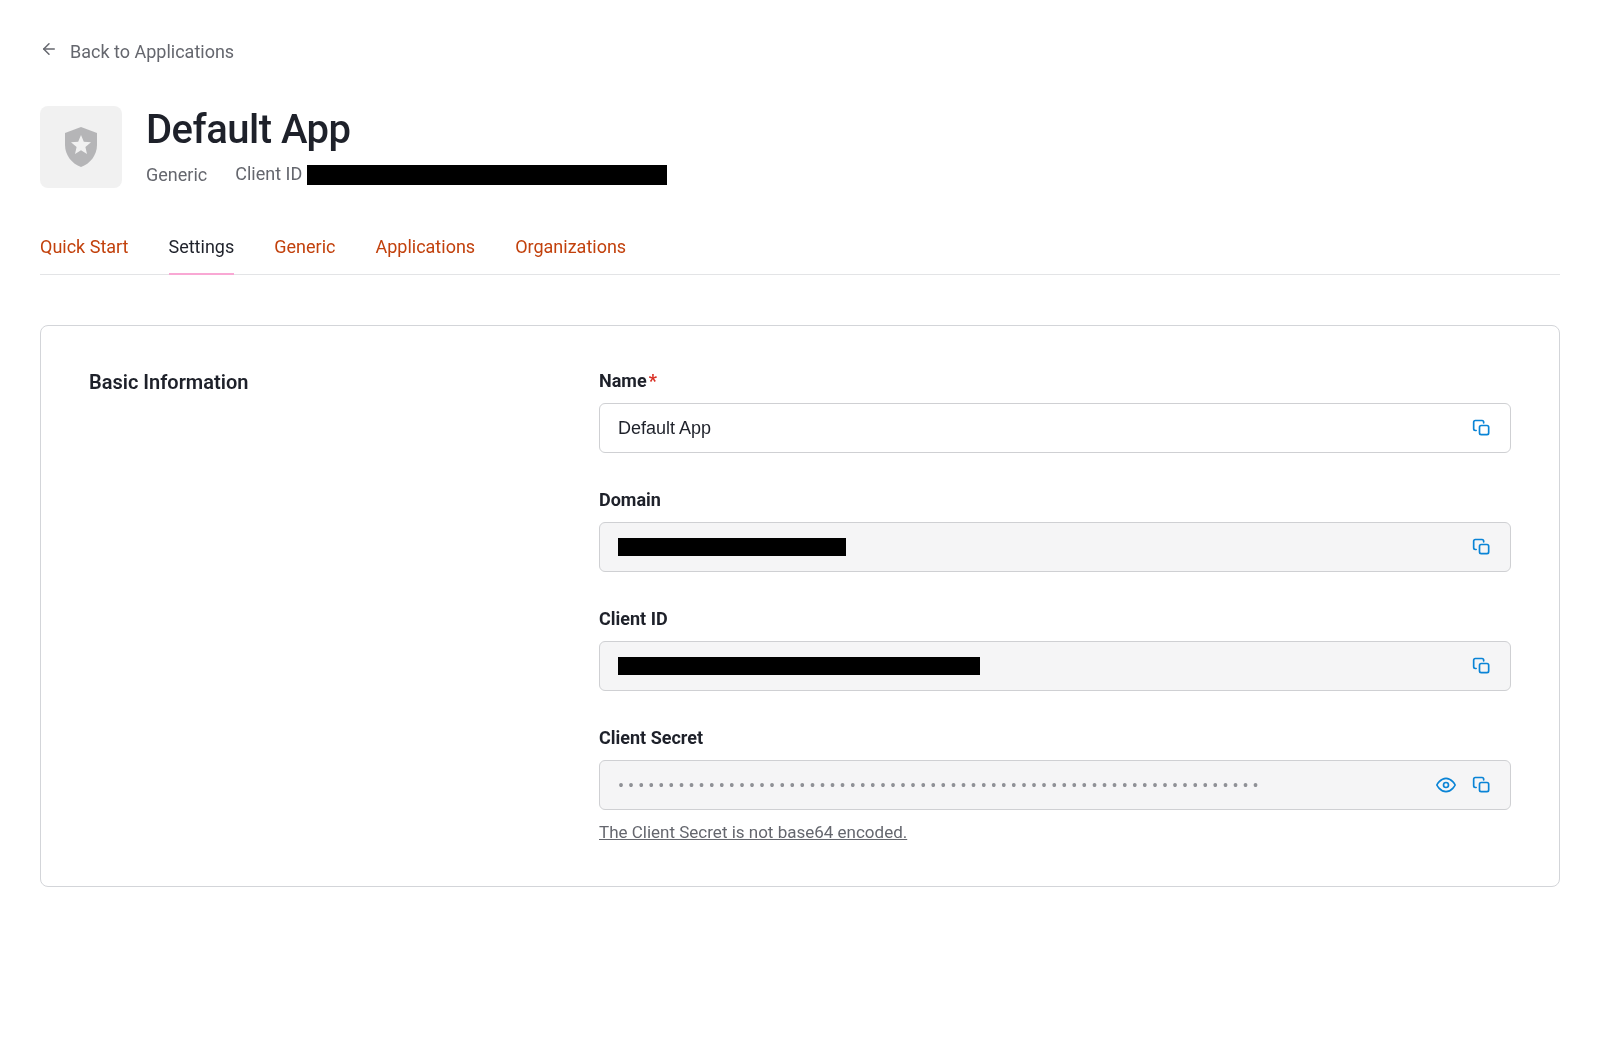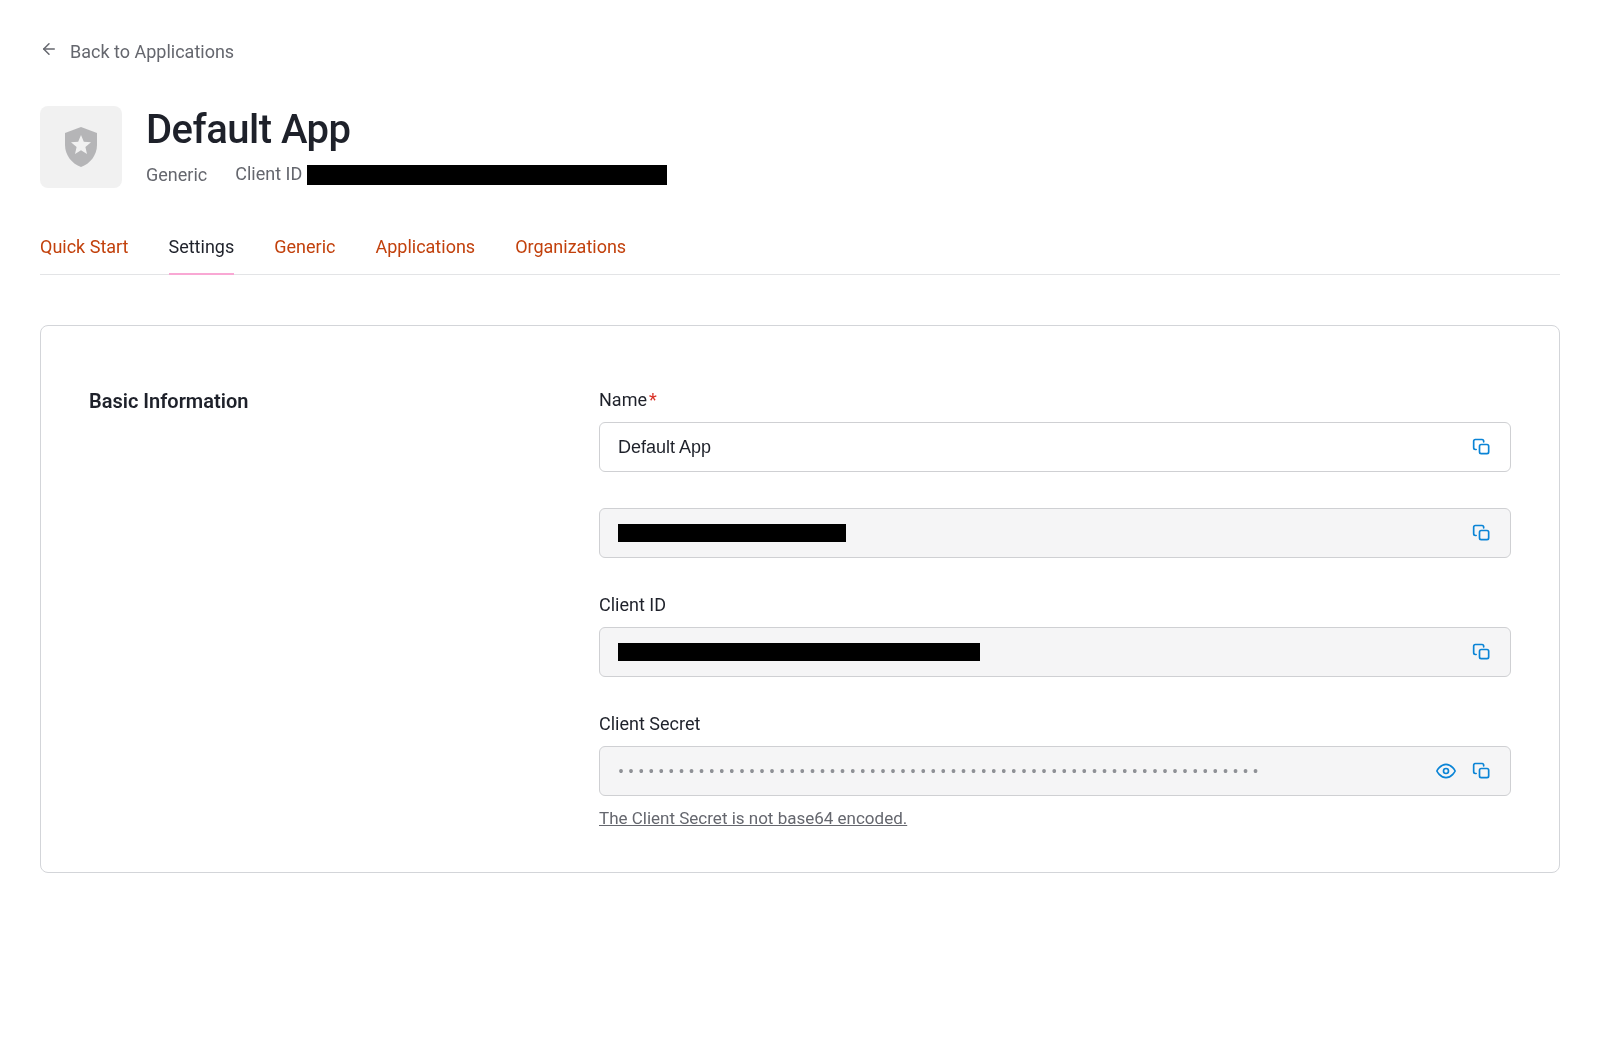--- a/index.html
+++ b/index.html
@@ -77,34 +77,33 @@
   }
   .card {
     border: 1px solid #d3d5d9;
     border-radius: 8px;
     padding: 44px 48px;
   }
   .card-grid {
     display: grid;
     grid-template-columns: 510px 1fr;
     gap: 0;
-    margin-top: 19px;
   }
   .section-title {
     font-size: 20px;
     font-weight: 600;
     color: #1e212a;
   }
   .field {
     margin-bottom: 36px;
   }
   .field:last-child { margin-bottom: 0; }
   .field-label {
     font-size: 18px;
-    font-weight: 400;
+    font-weight: 700;
     color: #1e212a;
     margin-bottom: 12px;
     display: block;
   }
   .req { color: #d93025; margin-left: 2px; }
   .input-wrap {
     display: flex;
     align-items: center;
     border: 1px solid #cfd0d3;
     border-radius: 6px;
@@ -216,20 +215,21 @@
           <span class="icon-btn">
             <svg viewBox="0 0 24 24" fill="none" stroke-width="2" stroke-linecap="round" stroke-linejoin="round">
                 <rect x="9" y="9" width="11" height="11" rx="2"></rect>
                 <path d="M5 15 H4 a2 2 0 0 1 -2 -2 V5 a2 2 0 0 1 2 -2 h8 a2 2 0 0 1 2 2 v1"></path>
               </svg>
           </span>
         </div>
       </div>
 
       <div class="field">
+        <label class="field-label">Domain</label>
         <div class="input-wrap readonly">
           <span class="input-redact w1"></span>
           <span style="flex:1"></span>
           <span class="icon-btn">
             <svg viewBox="0 0 24 24" fill="none" stroke-width="2" stroke-linecap="round" stroke-linejoin="round">
                 <rect x="9" y="9" width="11" height="11" rx="2"></rect>
                 <path d="M5 15 H4 a2 2 0 0 1 -2 -2 V5 a2 2 0 0 1 2 -2 h8 a2 2 0 0 1 2 2 v1"></path>
               </svg>
           </span>
         </div>

